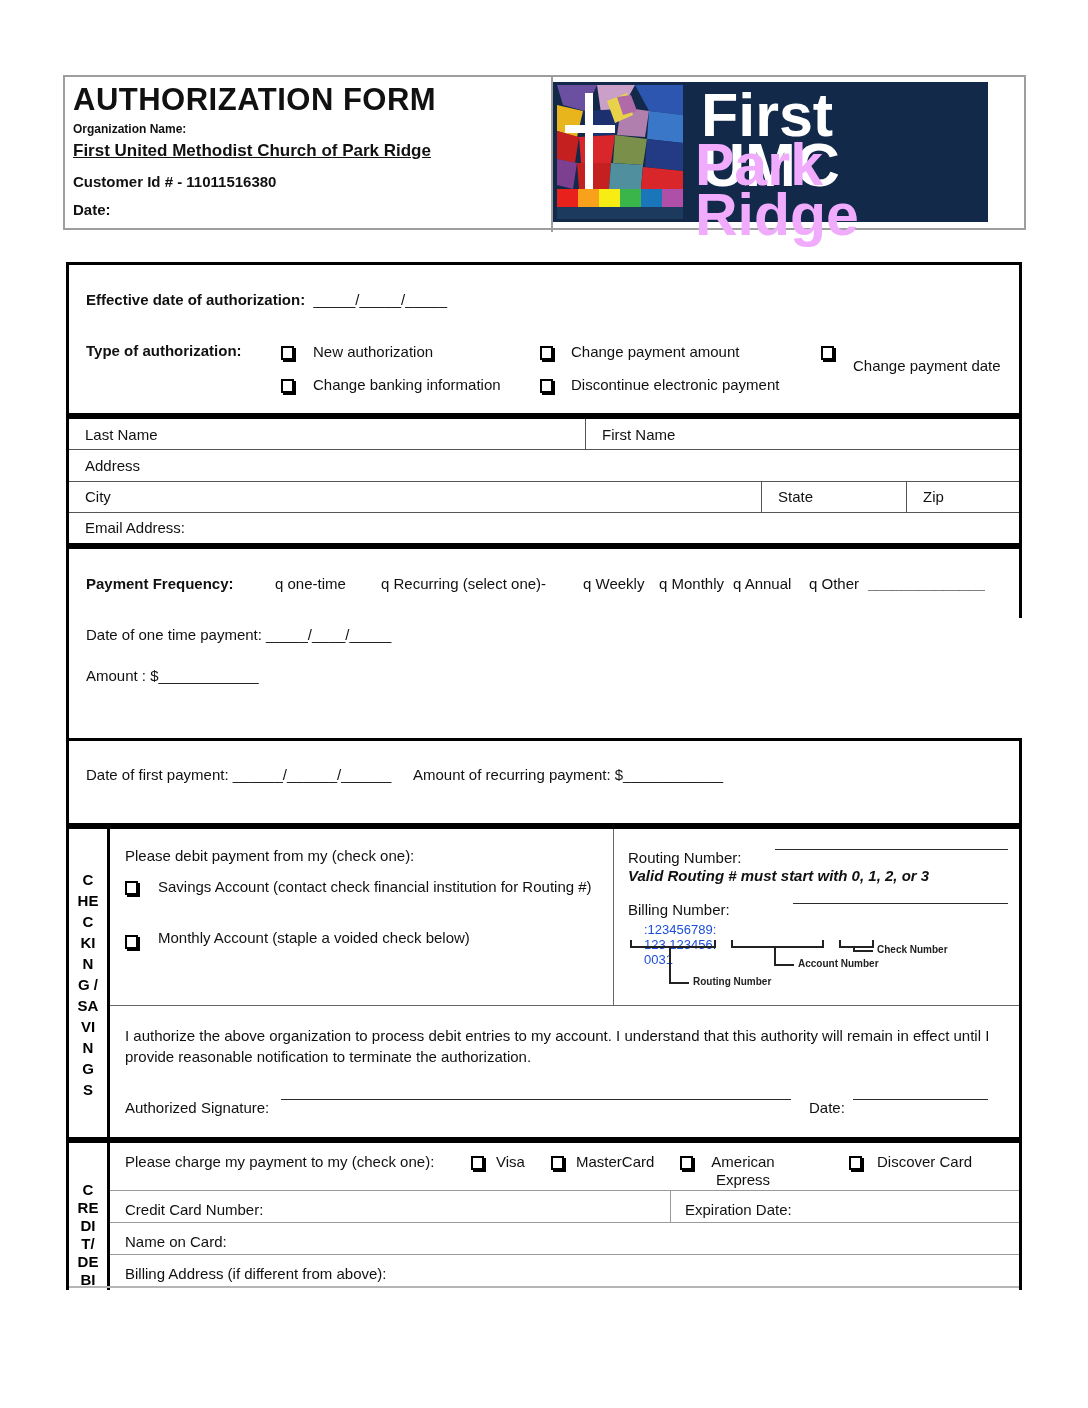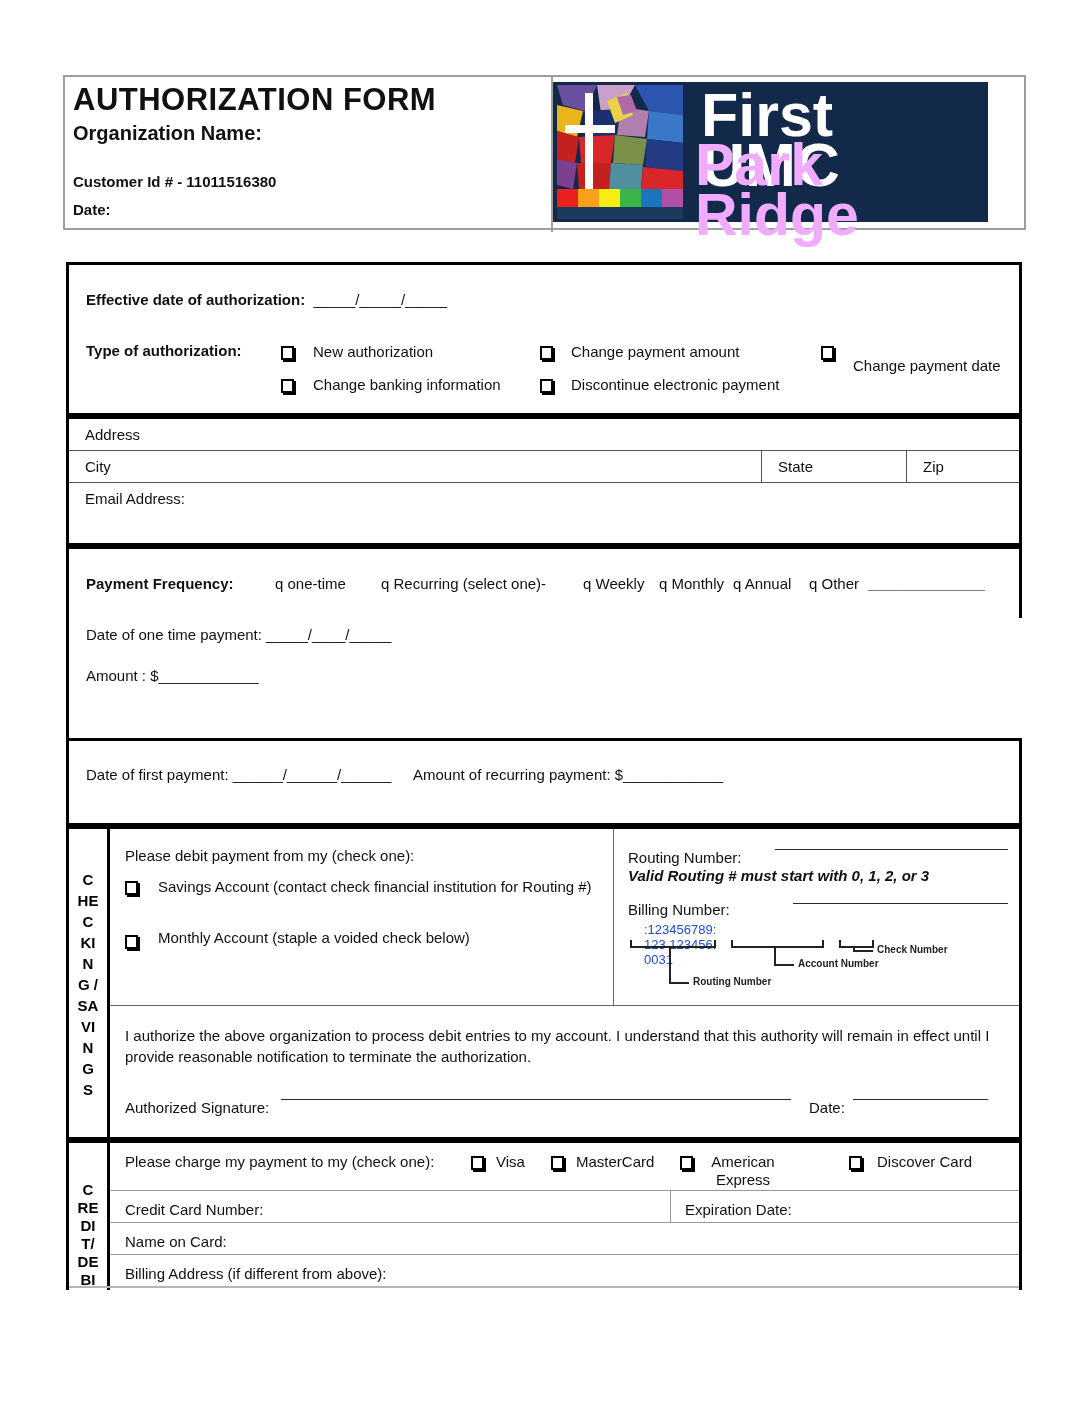--- a/index.html
+++ b/index.html
@@ -10,21 +10,21 @@
   .b{font-weight:bold;}
   .box{position:absolute;left:66px;width:956px;border:3px solid #000;box-sizing:border-box;background:#fff;}
   .cb{position:absolute;width:9px;height:10px;border:2px solid #000;background:#fff;box-shadow:2px 2px 0 0 #000;}
   .line{position:absolute;border-bottom:1.5px solid #2b2b2b;}
   .thinv{position:absolute;width:1px;background:#666;}
   .thinh{position:absolute;height:1px;background:#666;}
   
   #hdrbox{position:absolute;left:63px;top:75px;width:963px;height:155px;border:2px solid #9e9e9e;box-sizing:border-box;}
   #hdr-divider{position:absolute;left:551px;top:75px;width:2px;height:157px;background:#9e9e9e;}
   #title{position:absolute;left:73px;top:82px;font-size:31px;font-weight:bold;letter-spacing:.5px;}
-  #orglabel{position:absolute;left:73px;top:122px;font-size:20px;font-weight:bold;}
+  #orglabel{position:absolute;left:73px;top:122px;font-size:12px;font-weight:bold;}
   #orgname{position:absolute;left:73px;top:141px;font-size:17px;font-weight:bold;text-decoration:underline;}
   #custid{position:absolute;left:73px;top:173px;font-size:15px;font-weight:bold;}
   #hdrdate{position:absolute;left:73px;top:201px;font-size:15px;font-weight:bold;}
   
   #logo{position:absolute;left:553px;top:82px;width:435px;height:140px;background:#12294a;}
   #logo-text1{position:absolute;left:148px;top:8px;font-size:61px;line-height:50px;font-weight:bold;color:#fff;}
   #logo-text2{position:absolute;left:142px;top:58px;font-size:59px;line-height:50px;font-weight:bold;color:#f0abfc;}
   
   .row{display:flex;border-bottom:1px solid #555;align-items:center;height:31px;}
   .row:last-child{border-bottom:none;}
@@ -44,20 +44,21 @@
 </style>
 </head>
 <body>
 
 <div id="page">
 
   <div id="hdrbox"></div>
   <div id="hdr-divider"></div>
   <div id="title">AUTHORIZATION FORM</div>
   <div id="orglabel">Organization Name:</div>
+  <div id="orgname">First United Methodist Church of Park Ridge</div>
   <div id="custid">Customer Id # - 11011516380</div>
   <div id="hdrdate">Date:</div>
 
   <div id="logo">
     <svg width="126" height="134" viewBox="0 0 126 134" style="position:absolute;left:4px;top:3px;">
       <rect x="0" y="0" width="126" height="134" fill="#12294a"></rect>
 
       <polygon points="0,0 40,0 28,26 6,20" fill="#6b4fa0"></polygon>
       <polygon points="40,0 78,0 66,22 44,28" fill="#caa0c8"></polygon>
       <polygon points="78,0 126,0 126,30 92,26" fill="#2d56b0"></polygon>
@@ -107,20 +108,25 @@
     <span class="abs t" style="left:784px;top:92px;">Change payment date</span>
 
     <span class="cb" style="left:212px;top:114px;"></span>
     <span class="abs t" style="left:244px;top:111px;">Change banking information</span>
     <span class="cb" style="left:471px;top:114px;"></span>
     <span class="abs t" style="left:502px;top:111px;">Discontinue electronic payment</span>
   </div>
 
   <div class="box" style="top:416px;height:130px;display:flex;flex-direction:column;">
     <div class="row">
+      <div class="cell" style="width:500px;"><span>Last Name</span></div>
+      <div class="cdiv"></div>
+      <div class="cell" style="flex:1;"><span>First Name</span></div>
+    </div>
+    <div class="row">
       <div class="cell" style="flex:1;"><span>Address</span></div>
     </div>
     <div class="row">
       <div class="cell" style="flex:1;"><span>City</span></div>
       <div class="cdiv"></div>
       <div class="cell" style="width:128px;"><span>State</span></div>
       <div class="cdiv"></div>
       <div class="cell" style="width:96px;"><span>Zip</span></div>
     </div>
     <div class="row">

